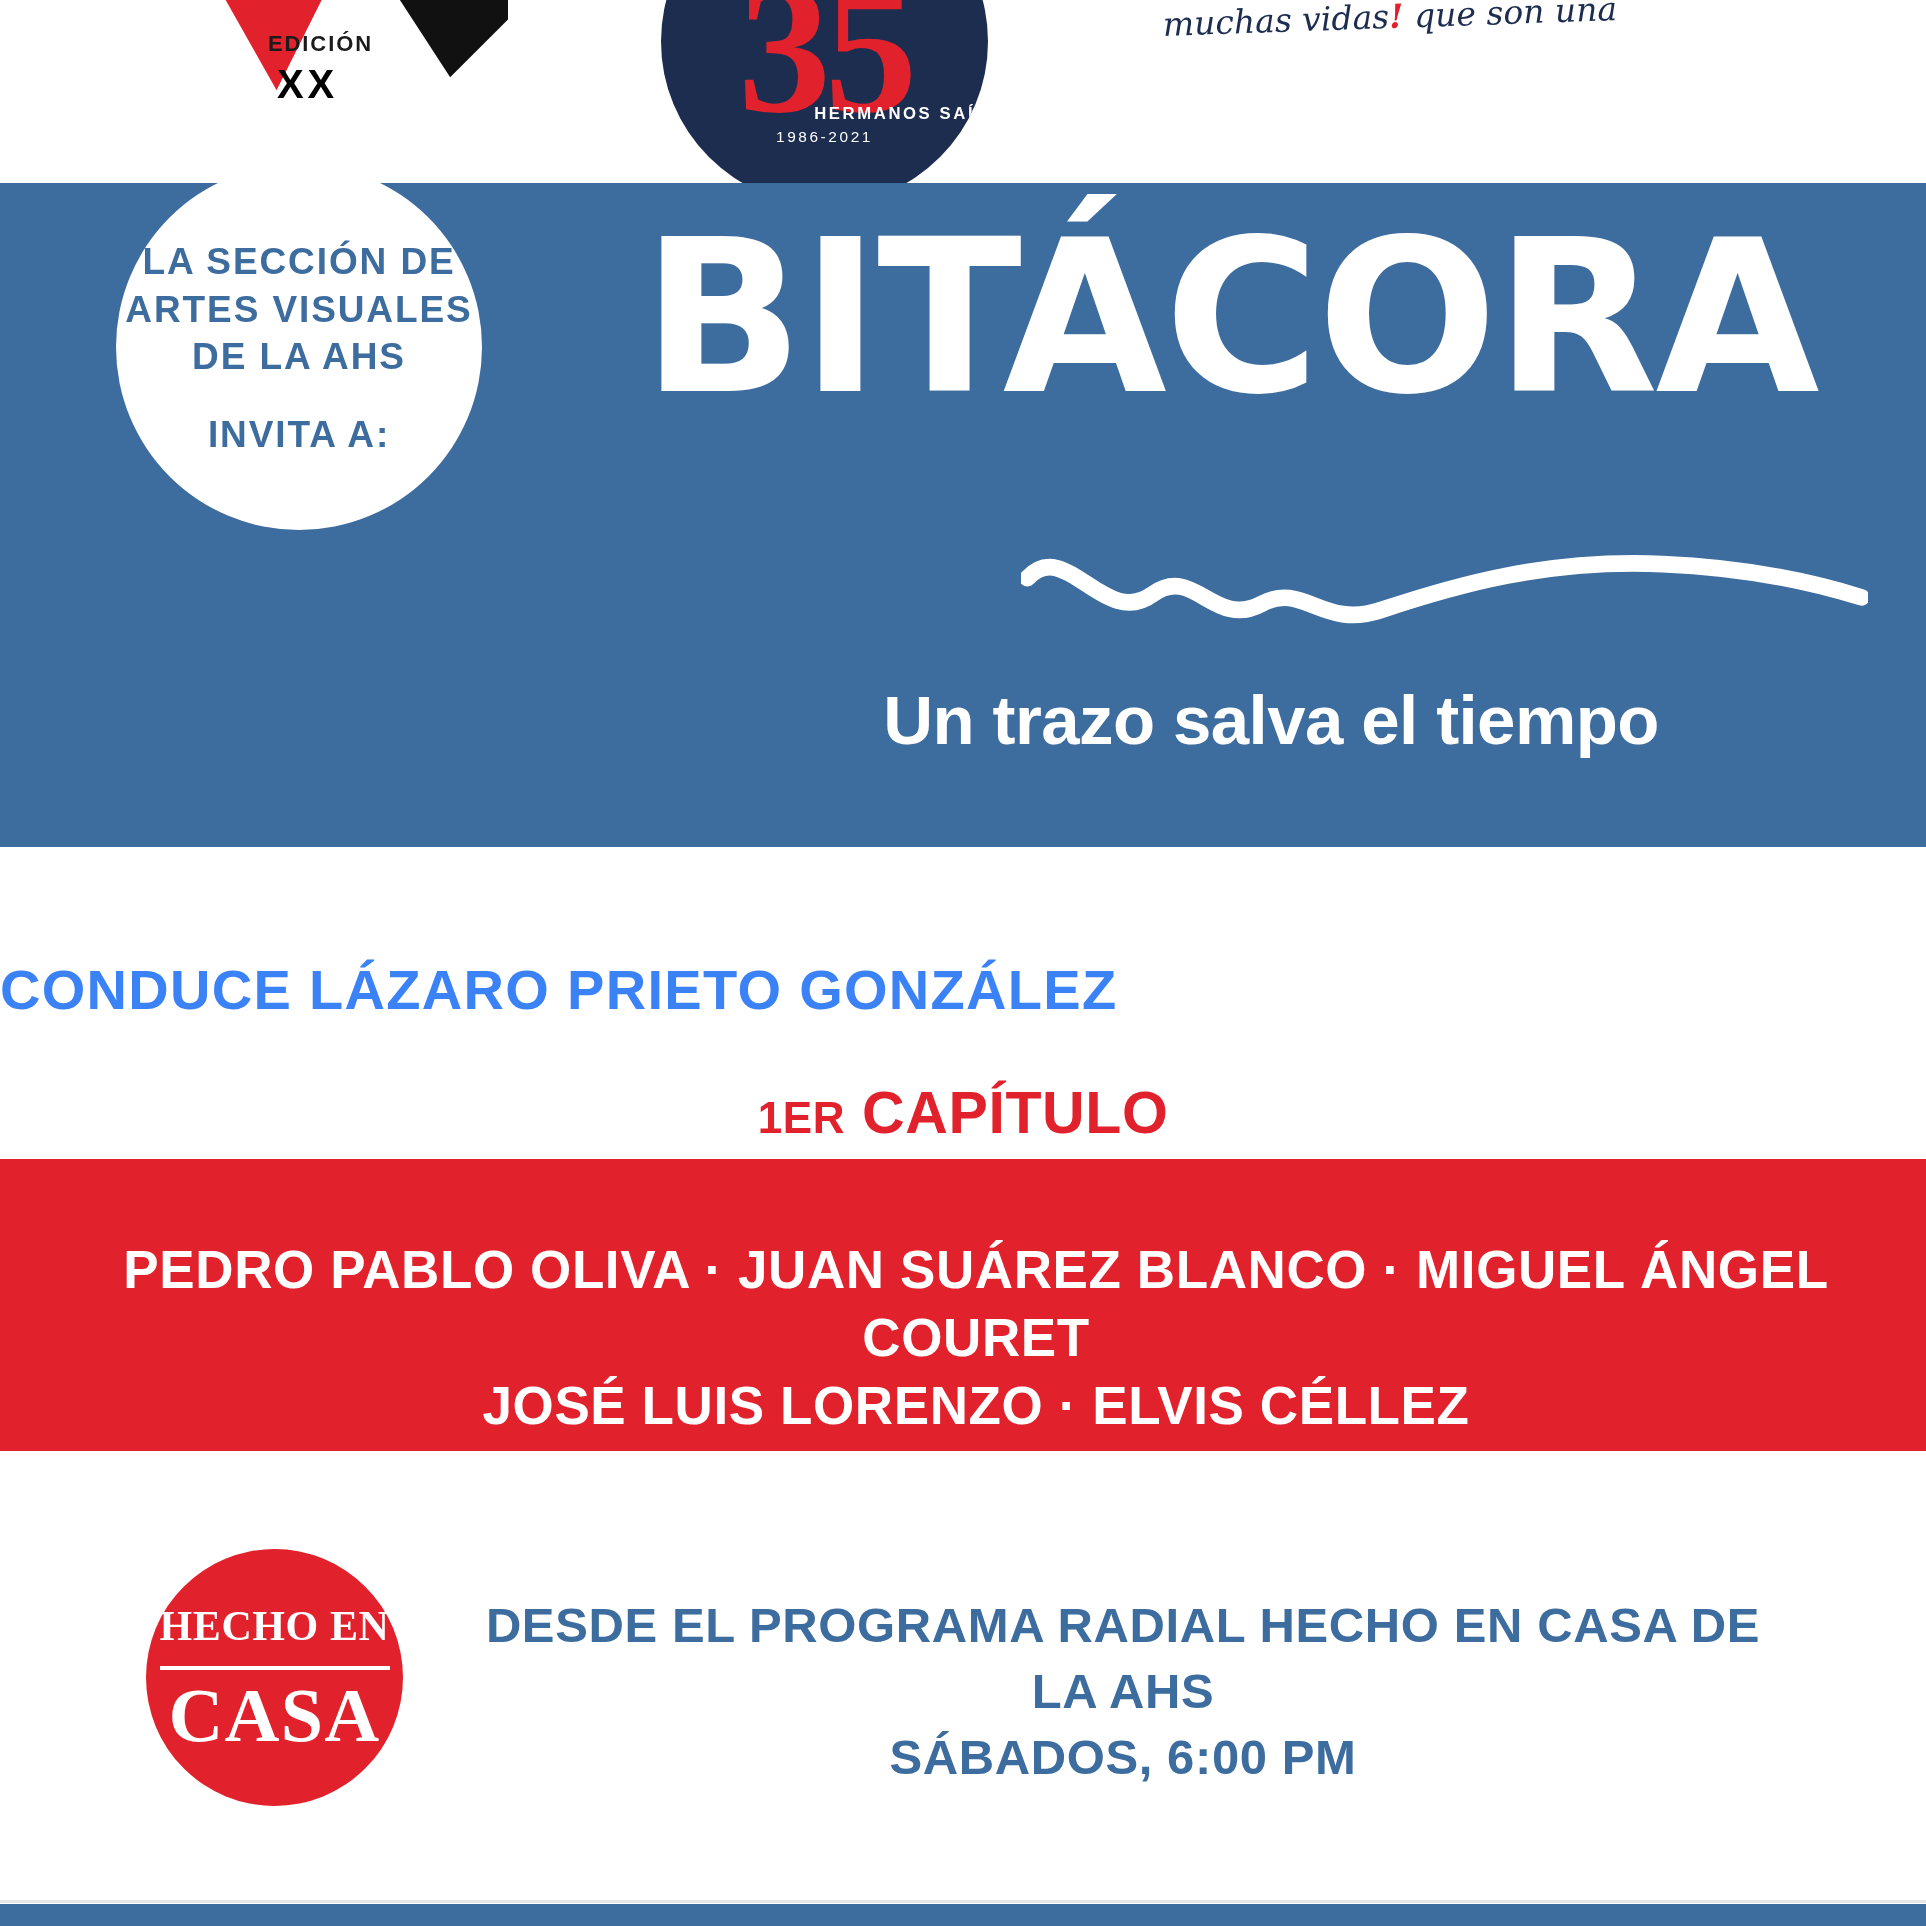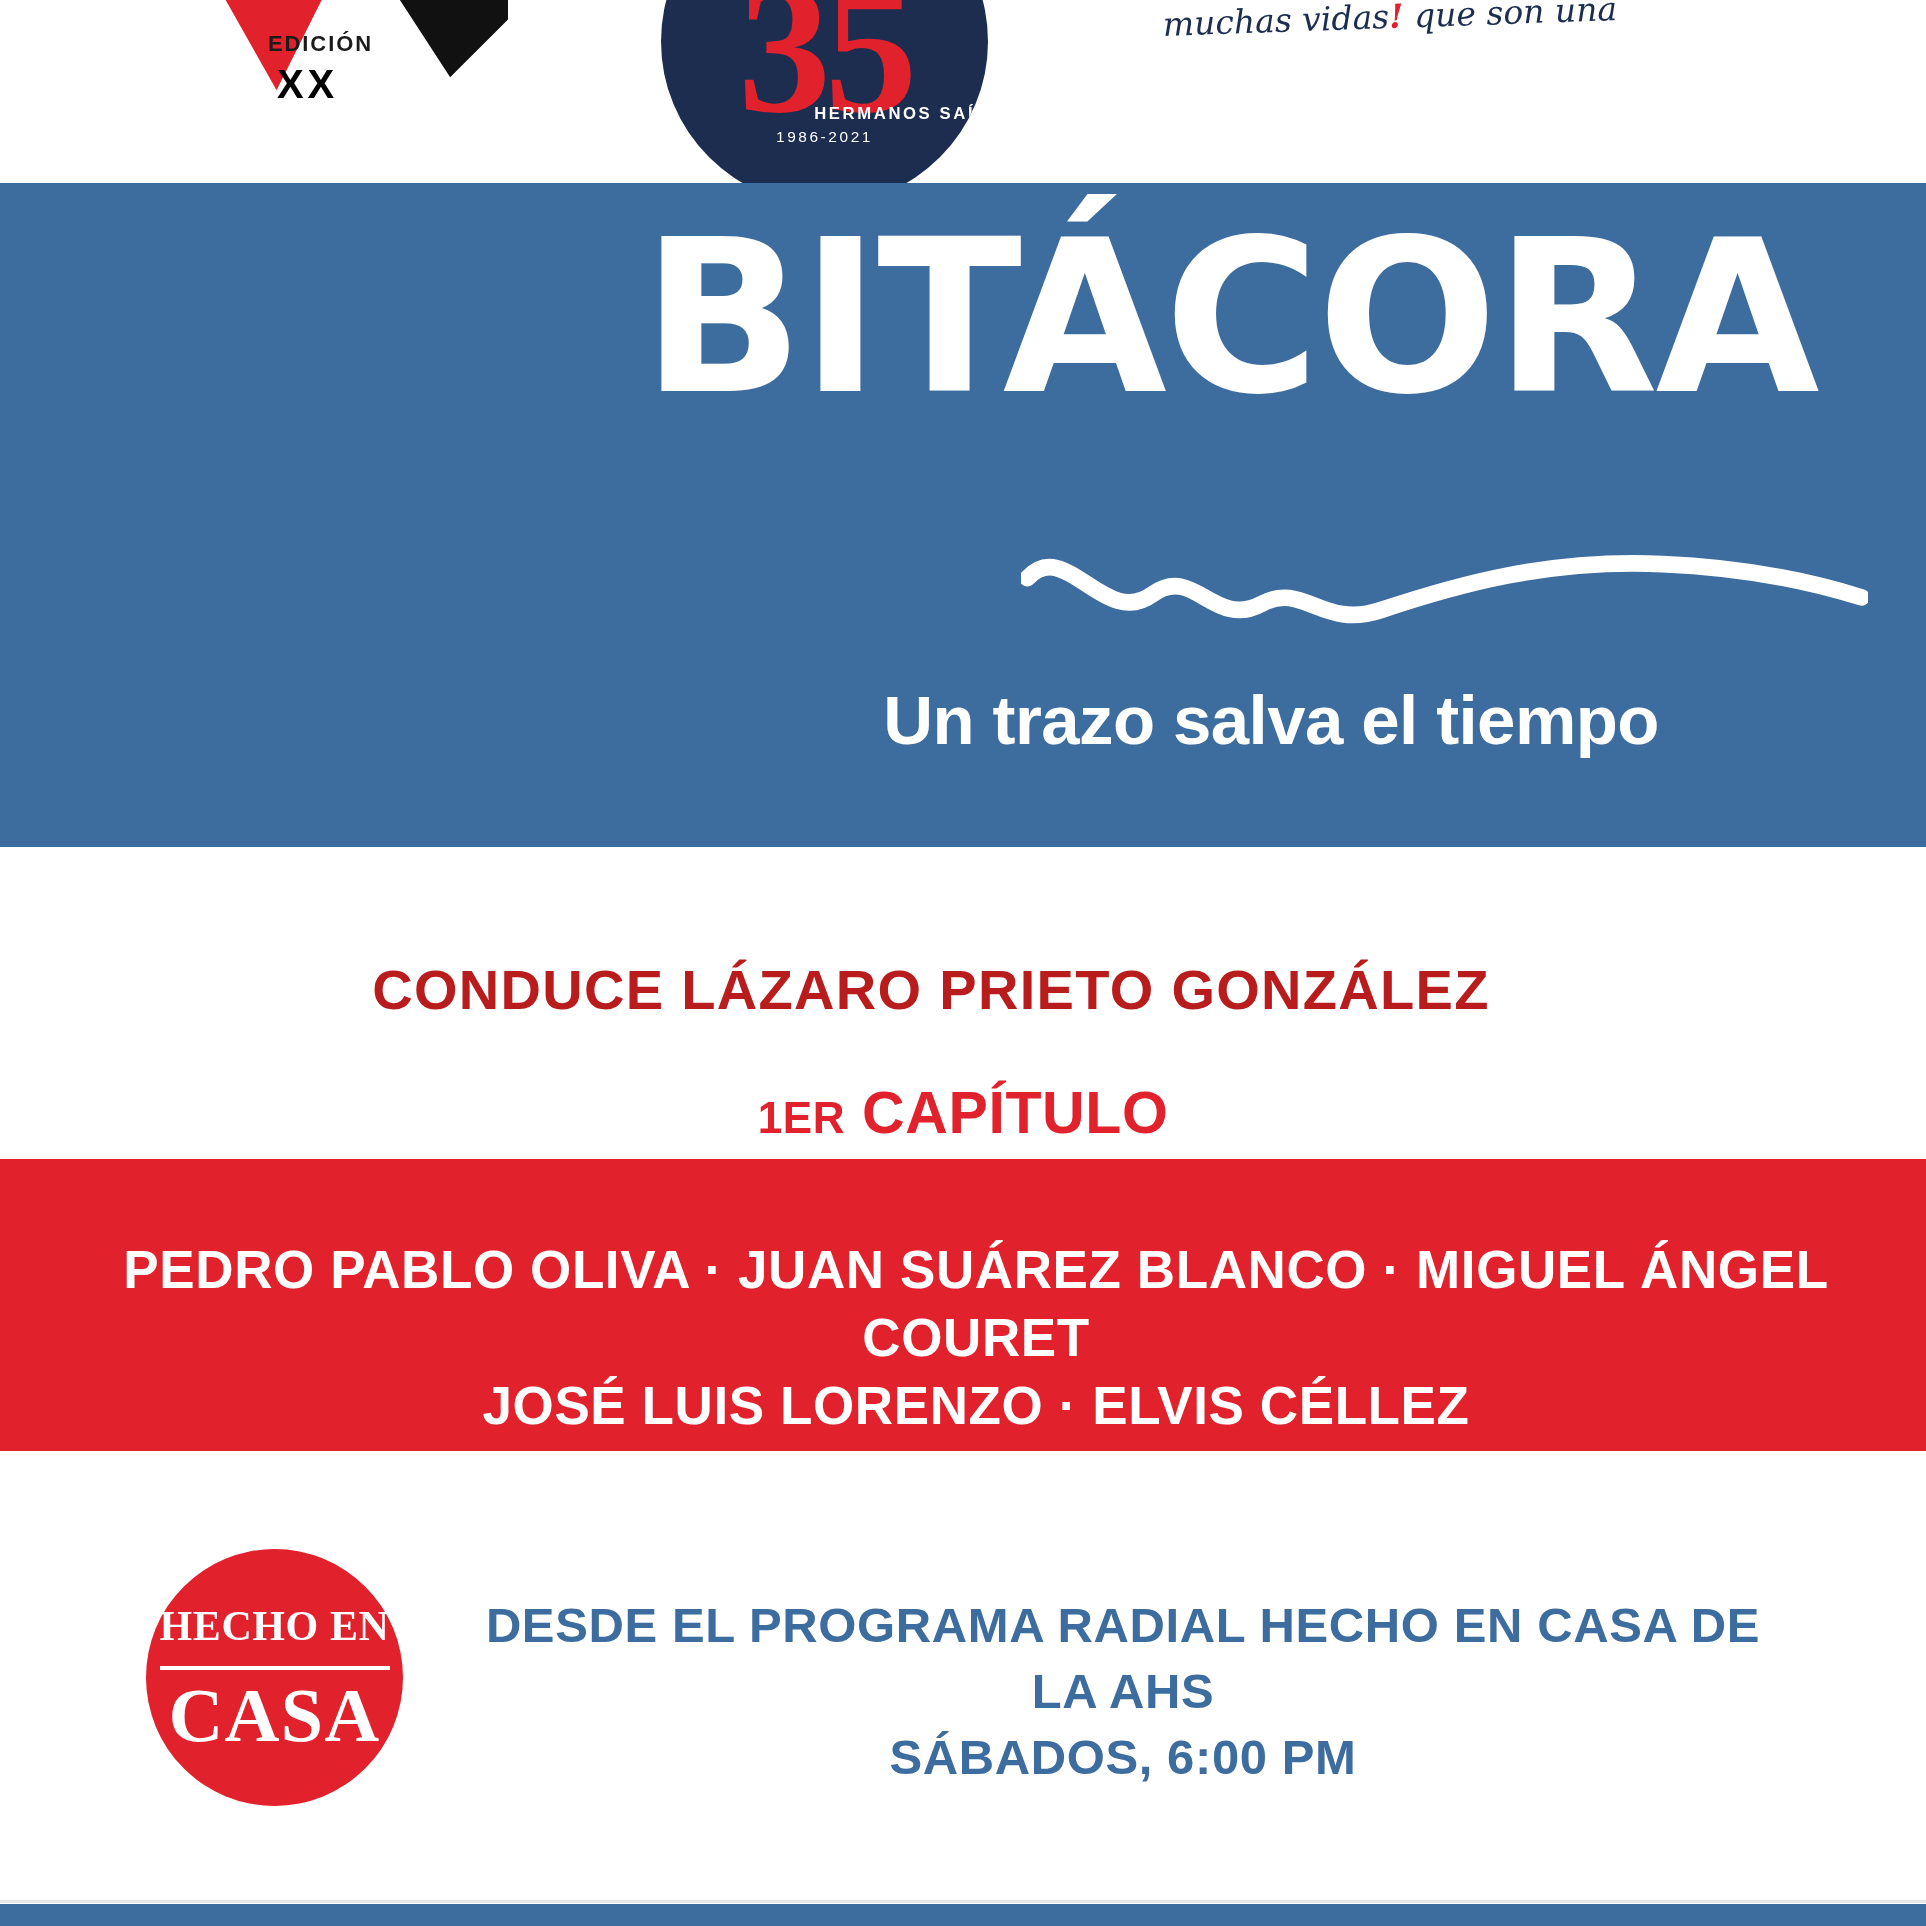--- a/index.html
+++ b/index.html
@@ -207,22 +207,21 @@
     left: 0;
     width: 1926px;
     height: 311px;
     background: #ffffff;
   }
   .conduce {
     position: absolute;
     top: 957px;
     left: 0;
     width: 1862px;
-    text-align: center;
-    color: #b91c1c;
+    color: #3b82f6;
     font-size: 56px;
     font-weight: 700;
     letter-spacing: 1.3px;
   }
   .chapter {
     position: absolute;
     top: 1079px;
     left: 0;
     width: 1926px;
     text-align: center;
@@ -364,20 +363,26 @@
     </div>
 
     <div class="tagline">
       <span>muchas vidas</span><span class="excl">!</span>
       <span>que son una</span>
     </div>
   </div>
 
   <div class="blue-band"></div>
 
+  <div class="invite-circle">
+    <div class="inv-line">LA SECCIÓN DE</div>
+    <div class="inv-line">ARTES VISUALES</div>
+    <div class="inv-line">DE LA AHS</div>
+    <div class="inv-cta">INVITA A:</div>
+  </div>
 
   <div class="brand-title">BITÁCORA</div>
 
   <div class="swoosh">
     <svg width="847" height="116" viewBox="0 0 1320 180" xmlns="http://www.w3.org/2000/svg">
       <path d="M10,70 C70,5 130,150 205,95 C270,48 300,150 375,110 C440,75 470,150 560,120 C680,80 820,40 1000,48 C1140,54 1240,78 1310,100" fill="none" stroke="#ffffff" stroke-width="26" stroke-linecap="round"></path>
     </svg>
   </div>
 
   <div class="brand-sub">Un trazo salva el tiempo</div>

